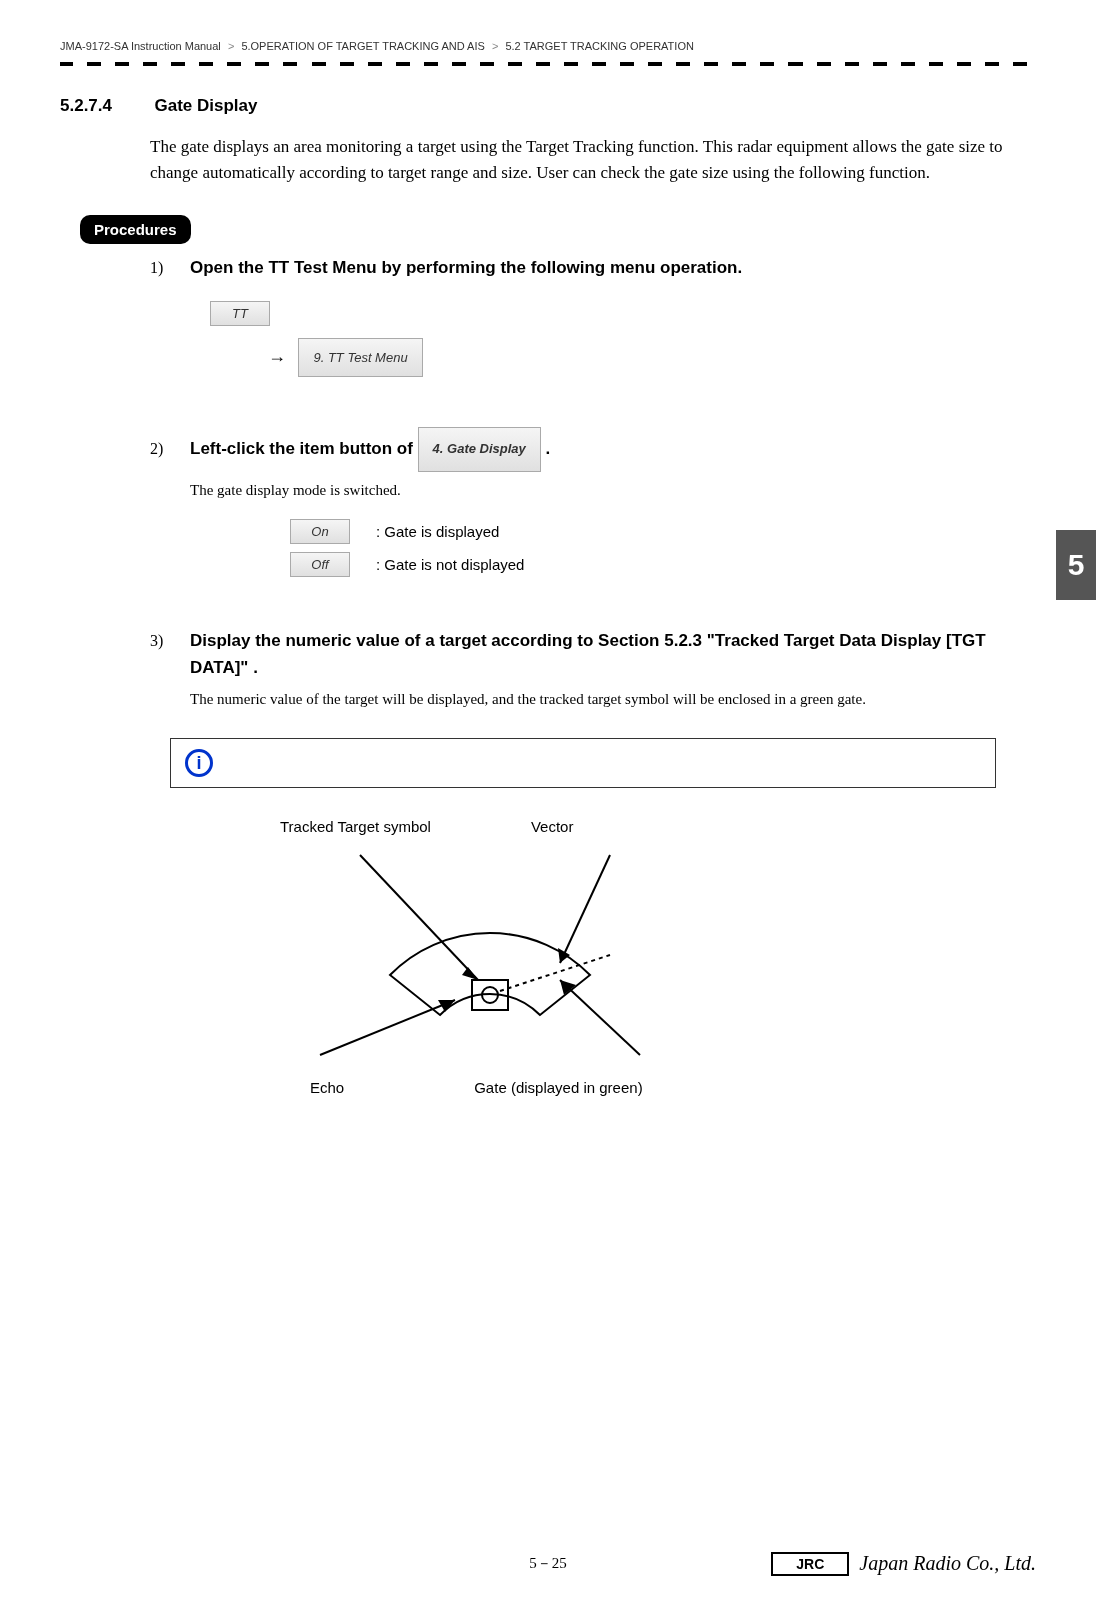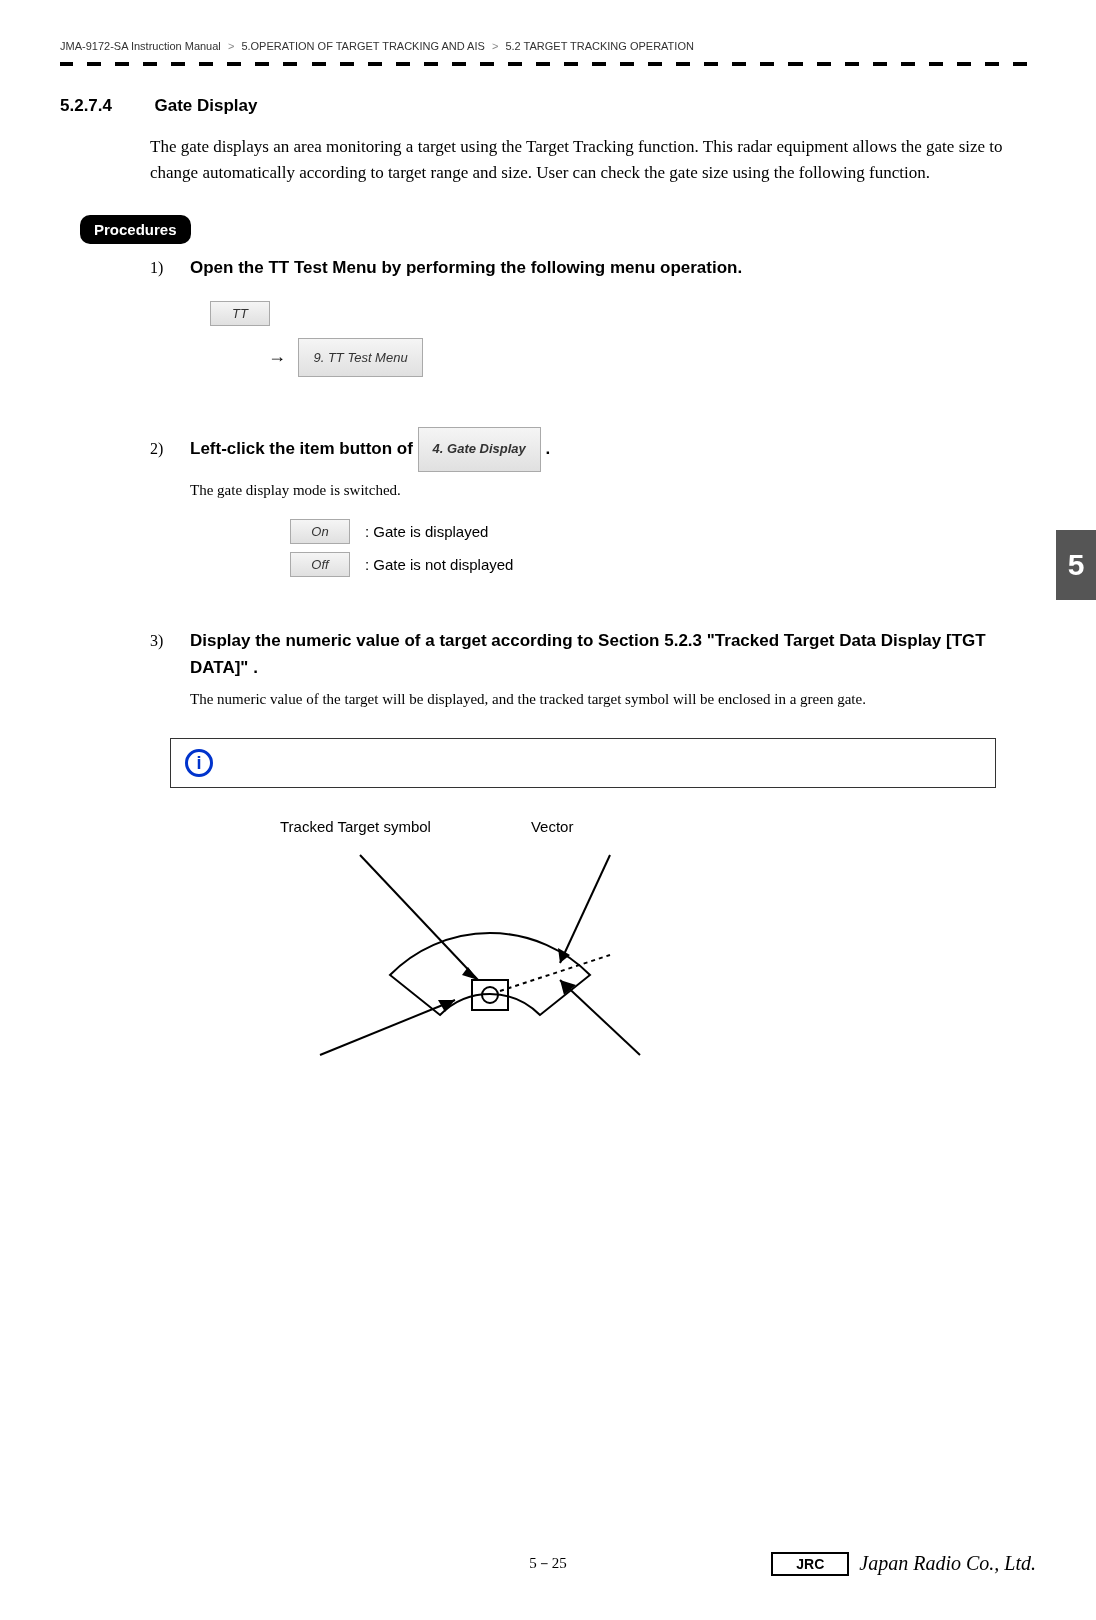--- a/index.html
+++ b/index.html
@@ -119,21 +119,21 @@
       margin-left: 140px;
       margin-top: 20px;
     }
     .toggle-row {
       display: flex;
       align-items: center;
       margin-bottom: 8px;
     }
     .toggle-label {
       font-size: 15px;
-      margin-left: 15px;
+      margin-left: 26px;
     }
     .info-box {
       border: 1px solid #333;
       margin: 20px 40px 30px 110px;
       padding: 10px 14px;
       display: flex;
       align-items: flex-start;
     }
     .info-icon {
       width: 28px;
@@ -306,20 +306,24 @@
     <line x1="260" y1="146" x2="370" y2="110" stroke="#000" stroke-width="2" stroke-dasharray="4,4"></line>
     <line x1="120" y1="10" x2="238" y2="135" stroke="#000" stroke-width="2"></line>
     <polygon points="238,135 228,122 222,130" fill="#000"></polygon>
     <line x1="370" y1="10" x2="320" y2="118" stroke="#000" stroke-width="2"></line>
     <polygon points="320,118 318,103 330,110" fill="#000"></polygon>
     <line x1="80" y1="210" x2="215" y2="155" stroke="#000" stroke-width="2"></line>
     <polygon points="215,155 198,155 205,167" fill="#000"></polygon>
     <line x1="400" y1="210" x2="320" y2="135" stroke="#000" stroke-width="2"></line>
     <polygon points="320,135 324,150 336,140" fill="#000"></polygon>
   </svg>
+  <div class="diagram-labels-bottom">
+    <span style="margin-left:70px;">Echo</span>
+    <span style="margin-left:130px;">Gate (displayed in green)</span>
+  </div>
 </div>
 
 <div class="side-tab">5</div>
 
 <div class="footer">
   <span class="page-num">5－25</span>
   <div class="footer-right">
     <span class="jrc-box">JRC</span>
     <span class="jrc-script">Japan Radio Co., Ltd.</span>
   </div>

